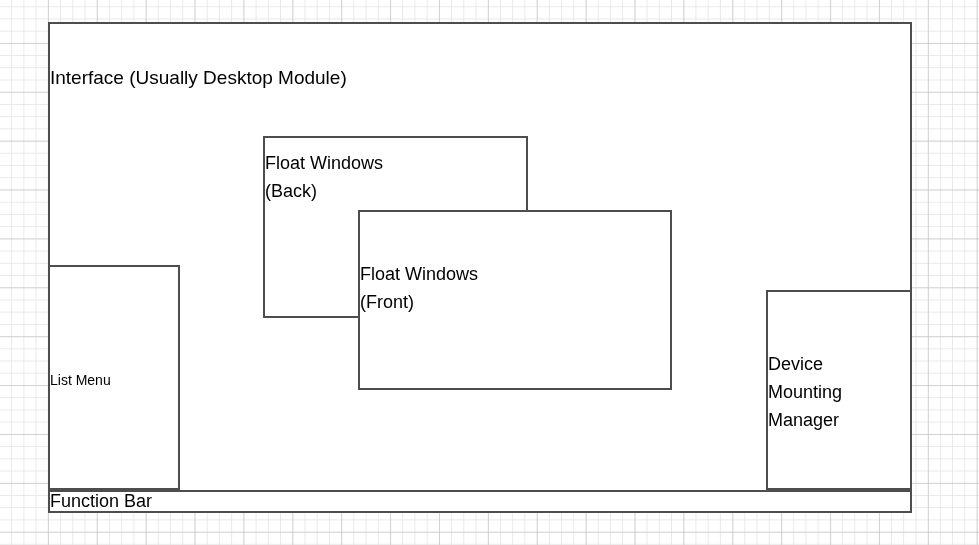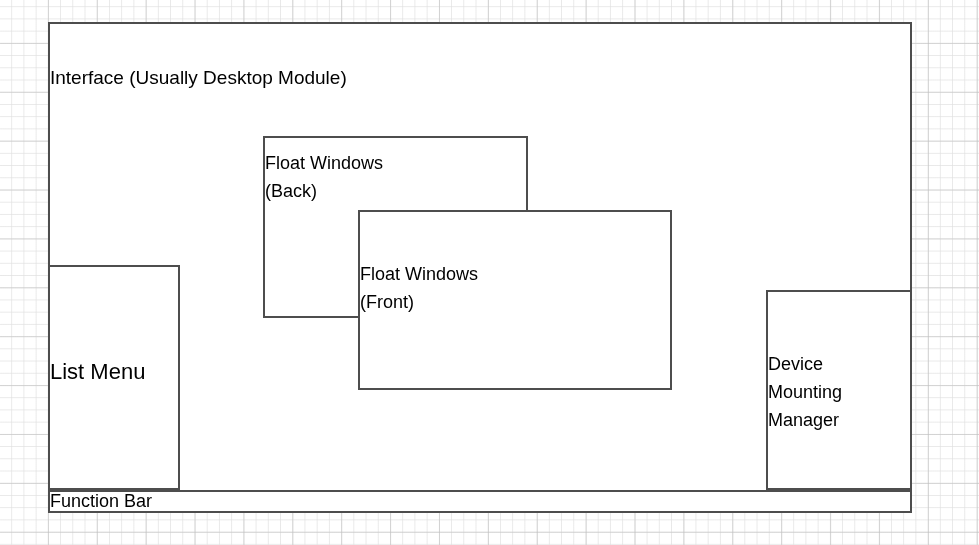--- a/index.html
+++ b/index.html
@@ -93,22 +93,22 @@
 
   
   #list-menu-box {
     left: 48px;
     top: 265px;
     width: 132px;
     height: 225px;
     z-index: 4;
   }
   #list-menu-box > .box-label {
-    top: 91px;
-    font-size: 22px;
+    top: 99px;
+    font-size: 14px;
   }
 
   
   #device-manager-box {
     left: 766px;
     top: 290px;
     width: 146px;
     height: 200px;
     z-index: 4;
   }

